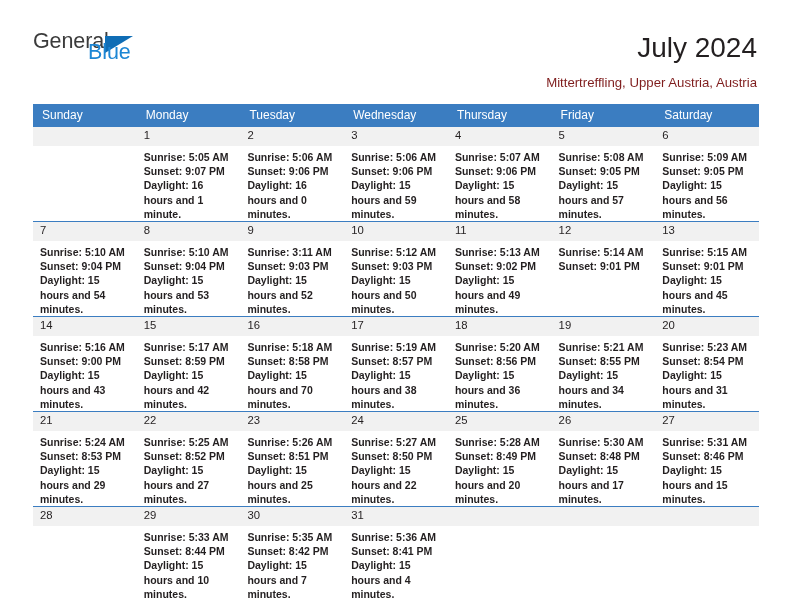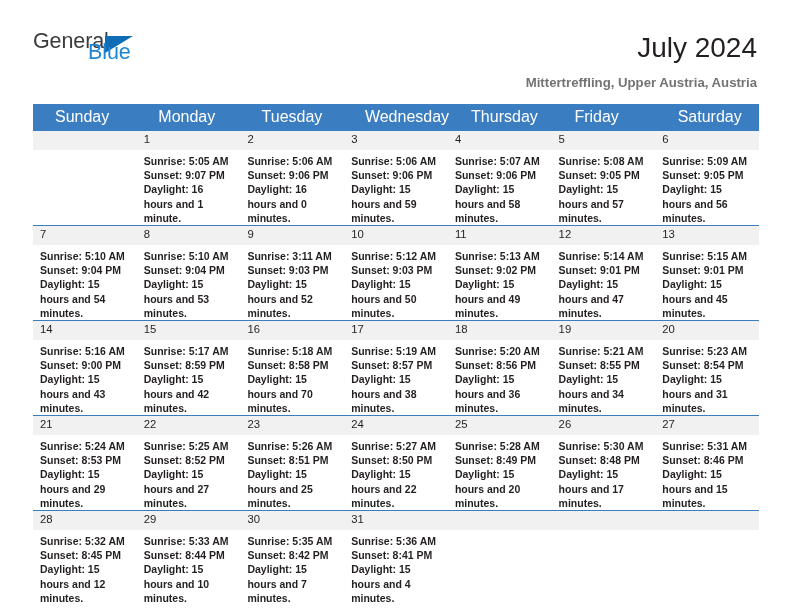--- a/index.html
+++ b/index.html
@@ -65,42 +65,41 @@
     padding-top: 2px;
   }
   .cal-title {
     font-size: 28px;
     color: #231f20;
     line-height: 1.1;
     white-space: nowrap;
   }
   .cal-subtitle {
     font-size: 13.2px;
-    color: #737373;
+    color: #7f1d1d;
     margin-top: 11px;
     white-space: nowrap;
-    font-weight: bold;
   }
 
   
   .calendar {
     position: absolute;
     left: 33px;
     top: 104px;
     width: 726px;
   }
   .weekhead {
     display: flex;
     background: #3b7dc1;
   }
   .weekhead .cell {
     flex: 1 1 0;
     box-sizing: border-box;
-    padding: 4px 0 5px 22px;
-    font-size: 16px;
+    padding: 4px 0 5px 9px;
+    font-size: 12px;
     color: #ffffff;
   }
   .week {
     display: flex;
     border-top: 1px solid #3b7dc1;
     background: #ffffff;
   }
   .week:first-of-type {
     border-top: none;
   }
@@ -259,21 +258,20 @@
               <div>Sunrise: 5:13 AM</div>
               <div>Sunset: 9:02 PM</div>
               <div class="wrap">Daylight: 15 hours and 49 minutes.</div>
             </div>
           </div>
           <div class="daycell">
             <div class="daynum">12</div>
             <div class="dayinfo">
               <div>Sunrise: 5:14 AM</div>
               <div>Sunset: 9:01 PM</div>
-              <div class="wrap">Daylight: 15 hours and 47 minutes.</div>
             </div>
           </div>
           <div class="daycell">
             <div class="daynum">13</div>
             <div class="dayinfo">
               <div>Sunrise: 5:15 AM</div>
               <div>Sunset: 9:01 PM</div>
               <div class="wrap">Daylight: 15 hours and 45 minutes.</div>
             </div>
           </div>
@@ -390,25 +388,20 @@
             <div class="dayinfo">
               <div>Sunrise: 5:31 AM</div>
               <div>Sunset: 8:46 PM</div>
               <div class="wrap">Daylight: 15 hours and 15 minutes.</div>
             </div>
           </div>
         </div>
         <div class="week">
           <div class="daycell">
             <div class="daynum">28</div>
-            <div class="dayinfo">
-              <div>Sunrise: 5:32 AM</div>
-              <div>Sunset: 8:45 PM</div>
-              <div class="wrap">Daylight: 15 hours and 12 minutes.</div>
-            </div>
           </div>
           <div class="daycell">
             <div class="daynum">29</div>
             <div class="dayinfo">
               <div>Sunrise: 5:33 AM</div>
               <div>Sunset: 8:44 PM</div>
               <div class="wrap">Daylight: 15 hours and 10 minutes.</div>
             </div>
           </div>
           <div class="daycell">

